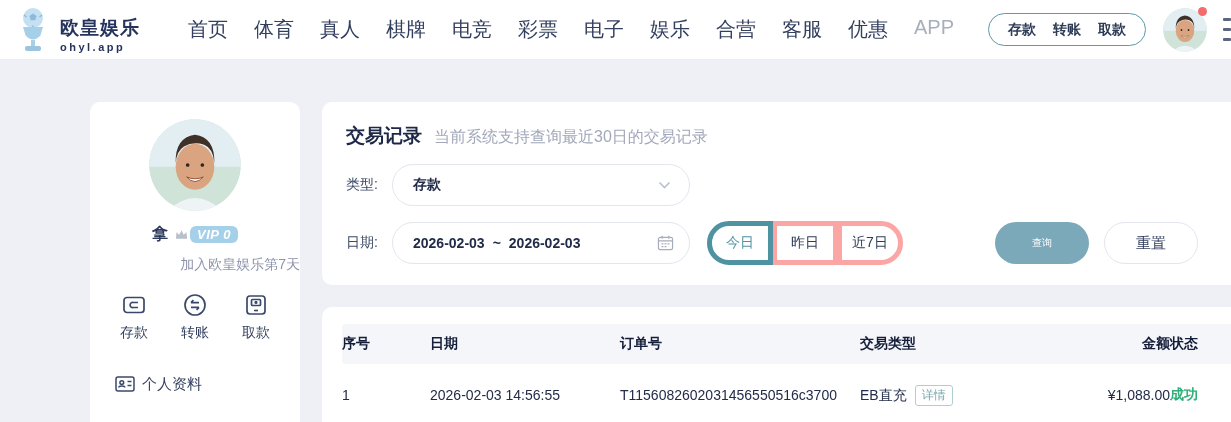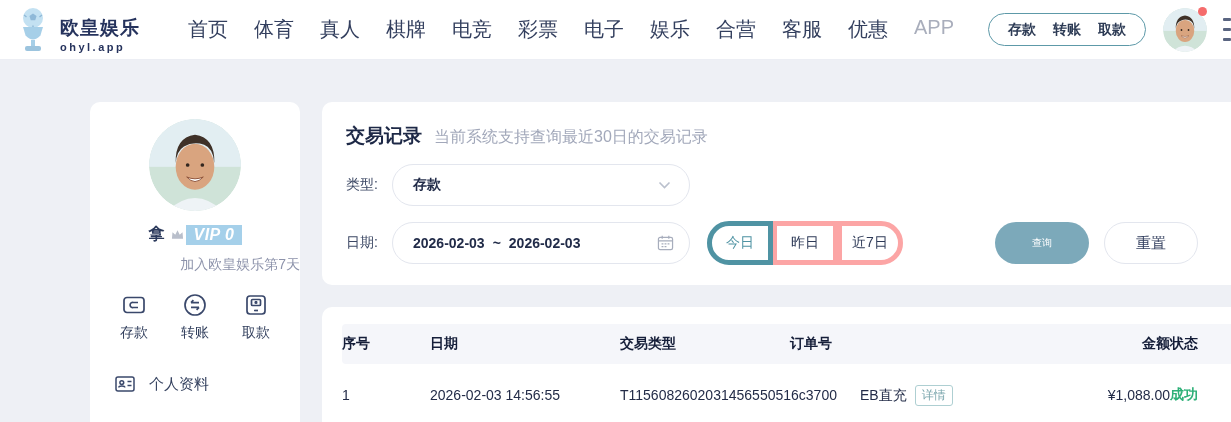--- a/index.html
+++ b/index.html
@@ -26,27 +26,27 @@
 .cut-lines i{display:block;height:3px;background:#5a6581;border-radius:1px}
 
 
 .content{display:flex;gap:22px;padding:42px 0 0 90px;align-items:flex-start}
 .side-card{width:210px;background:#fff;border-radius:10px;padding-top:17px;height:480px;flex:none}
 .avatar-lg{width:92px;height:92px;margin:0 auto;border-radius:50%}
 .avatar-lg svg{width:92px;height:92px;border-radius:50%}
 .user-row{display:flex;align-items:center;justify-content:center;gap:7px;margin-top:13px}
 .user-name{font-size:16px;font-weight:bold;color:#2c3a5c}
 .vip-badge{display:flex;align-items:center;gap:2px;cursor:pointer}
-.vip-pill{background:#a5d0ea;color:#fff;font-size:16px;font-weight:bold;font-style:italic;border-radius:0;padding:1px 7px;letter-spacing:.5px}
+.vip-pill{background:#a5d0ea;color:#fff;font-size:13px;font-weight:bold;font-style:italic;border-radius:6px;padding:1px 7px;letter-spacing:.5px}
 .join-text{text-align:right;font-size:14px;color:#8d93ab;margin-top:11px}
 .quick-actions{display:flex;justify-content:space-between;padding:0 30px;margin-top:18px}
 .qa-item{display:flex;flex-direction:column;align-items:center;gap:6px;cursor:pointer}
 .qa-item span{font-size:14px;color:#33405e}
 .side-menu{margin-top:22px}
-.menu-item{display:flex;align-items:center;gap:13px;padding:9px 0 9px 24px;cursor:pointer;margin-bottom:17px}
+.menu-item{display:flex;align-items:center;gap:6px;padding:9px 0 9px 24px;cursor:pointer;margin-bottom:17px}
 .menu-item span{font-size:15px;color:#33405e;font-weight:500}
 
 .main-col{display:flex;flex-direction:column;gap:22px;width:990px;flex:none}
 .card{background:#fff;border-radius:10px}
 
 
 .filter-card{padding:21px 24px 20px}
 .title-row{display:flex;align-items:baseline;gap:12px}
 .page-title{font-size:19px;font-weight:bold;color:#1d2846}
 .page-subtitle{font-size:16px;color:#a2a8ba}
@@ -274,22 +274,22 @@
 
           <button class="btn-search">查询</button>
           <button class="btn-reset">重置</button>
         </div>
       </section>
 
       <section class="card table-card">
         <div class="thead">
           <span class="cell c1">序号</span>
           <span class="cell c2">日期</span>
+          <span class="cell c3">订单号</span>
           <span class="cell c4">交易类型</span>
-          <span class="cell c3">订单号</span>
           <span class="cell c5">金额</span>
           <span class="cell c6">状态</span>
         </div>
         <div class="trow">
           <span class="cell c1">1</span>
           <span class="cell c2">2026-02-03 14:56:55</span>
           <span class="cell c3">T1156082602031456550516c3700</span>
           <span class="cell c4">
             <span>EB直充</span><span class="tag-detail">详情</span>
           </span>

